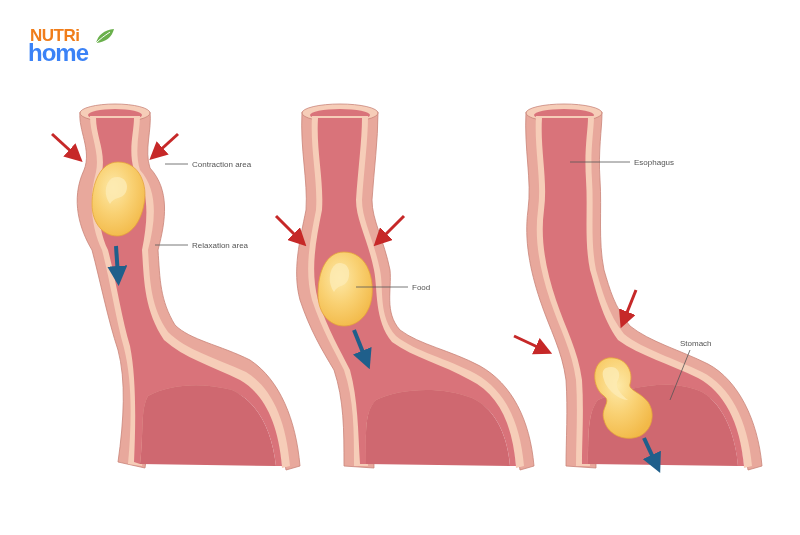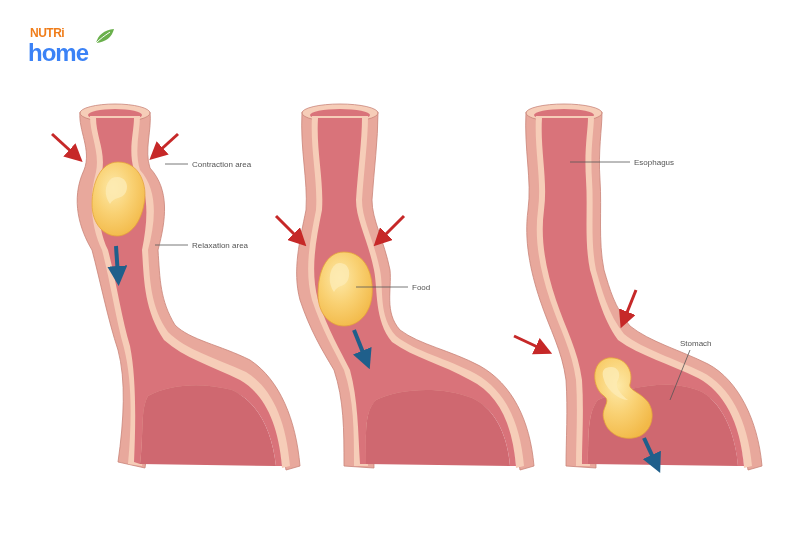--- a/index.html
+++ b/index.html
@@ -1,18 +1,18 @@
 <!DOCTYPE html>
 <html><head>
 <meta charset="utf-8">
 <style>
   html, body { margin: 0; padding: 0; background: #ffffff; }
   body { width: 800px; height: 535px; position: relative; overflow: hidden; font-family: "Liberation Sans", sans-serif; }
   .logo { position: absolute; left: 28px; top: 26px; width: 90px; height: 44px; }
-  .logo .nutri { position: absolute; left: 2px; top: 0; font-weight: bold; font-size: 12px; letter-spacing: -0.5px; color: #f07d1a; font-family: "Liberation Sans", sans-serif; }
+  .logo .nutri { position: absolute; left: 2px; top: 0; font-weight: bold; font-size: 17px; letter-spacing: -0.5px; color: #f07d1a; font-family: "Liberation Sans", sans-serif; }
   .logo .home { position: absolute; left: 0; top: 13px; font-weight: bold; font-size: 24px; letter-spacing: -1px; color: #3b82f6; font-family: "Liberation Sans", sans-serif; }
   .logo .leaf { position: absolute; left: 66px; top: 1px; }
   svg.diagram { position: absolute; left: 0; top: 0; }
   .lbl { font-family: "Liberation Sans", sans-serif; font-size: 8px; fill: #555; }
 </style>
 </head>
 <body>
 
 <div class="logo">
   <span class="nutri">NUTRi</span>

